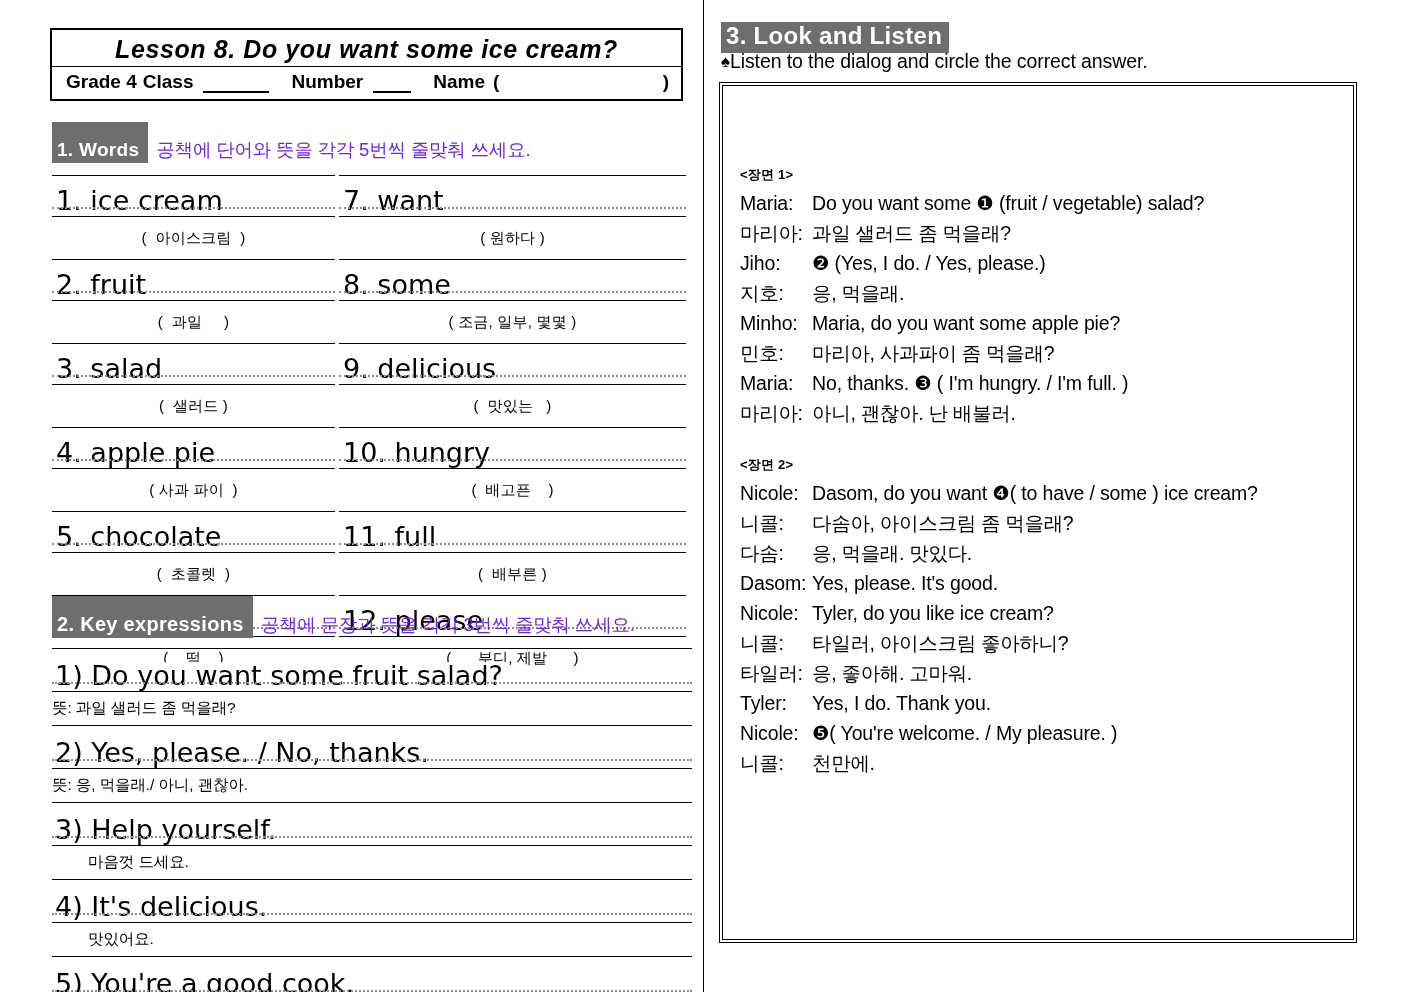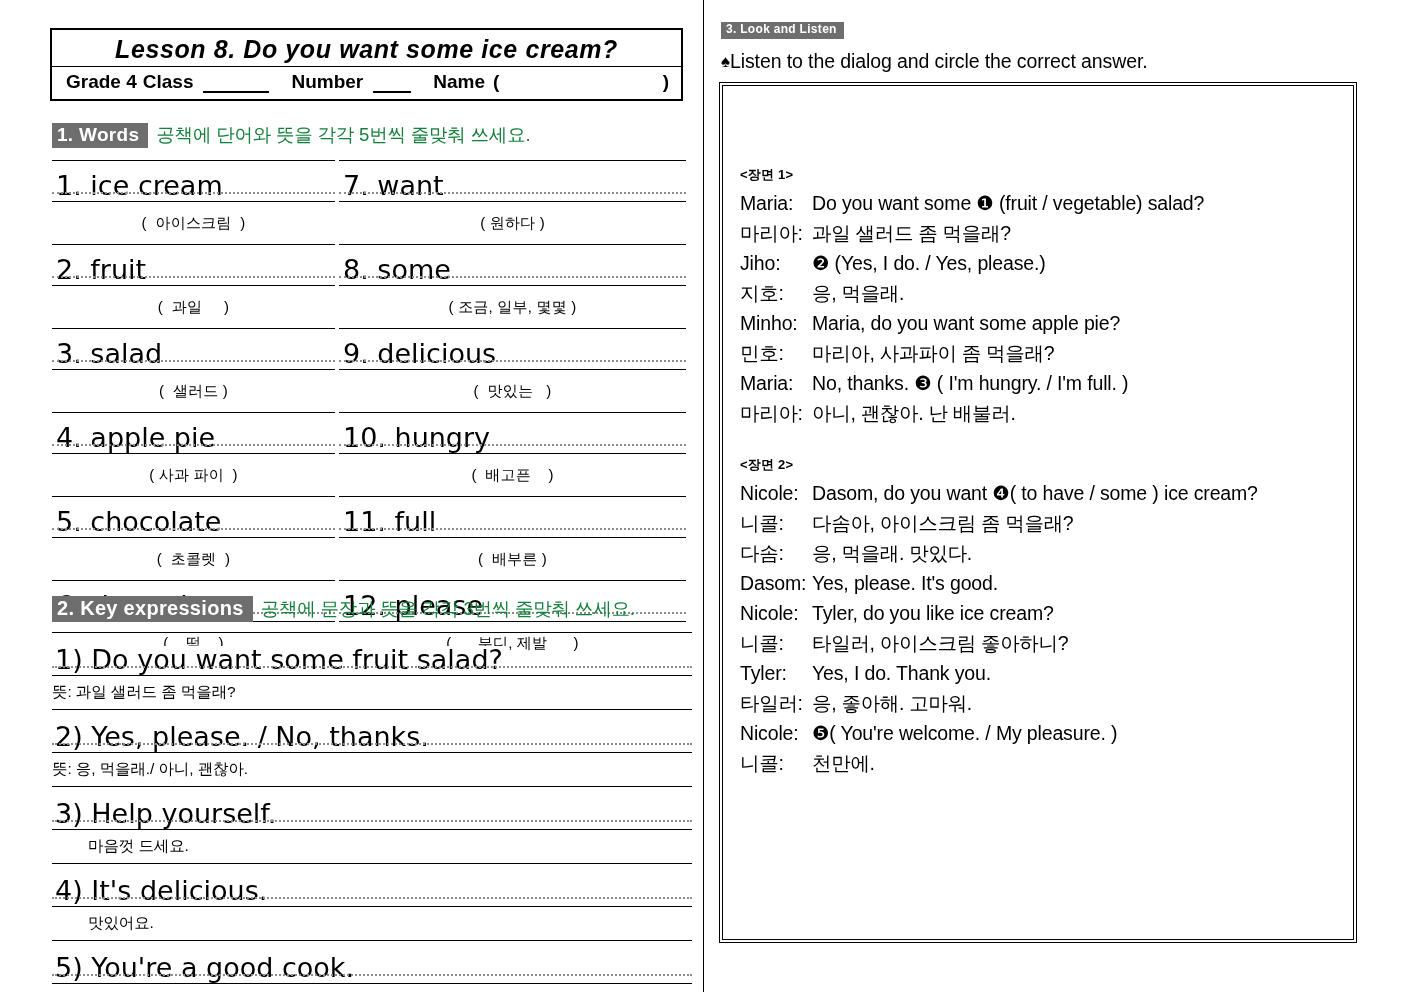--- a/index.html
+++ b/index.html
@@ -65,28 +65,28 @@
   .sec-row {
     display: flex;
     align-items: baseline;
     white-space: nowrap;
   }
   .sec-chip {
     background: #6e6e6e;
     color: #ffffff;
     font-weight: bold;
     font-size: 19px;
-    padding: 1px 9px 3px 5px;
+    padding: 17px 9px 3px 5px;
     letter-spacing: 0.3px;
     line-height: 1.12;
   }
   .sec-note {
     font-size: 18.5px;
     margin-left: 8px;
-    color: #15803d;
+    color: #6d28d9;
     letter-spacing: -0.2px;
   }
 
   
   .words {
     position: absolute; left: 52px; top: 122px; width: 634px;
   }
   .words-grid {
     margin-top: 12px;
     display: grid;
@@ -169,21 +169,21 @@
     font-size: 15.5px;
     white-space: pre;
     letter-spacing: -0.1px;
   }
   .kxmean.indented { padding-left: 36px; }
 
   
   .rsec {
     position: absolute; left: 9px; top: 22px;
   }
-  .rsec .sec-chip { font-size: 12px; padding: 1px 7px 3px 5px; }
+  .rsec .sec-chip { font-size: 24px; padding: 1px 7px 3px 5px; }
   .rinstr {
     position: absolute; left: 9px; top: 50px;
     font-size: 19.5px;
     white-space: nowrap;
     letter-spacing: -0.1px;
   }
   .spade { font-size: 17px; vertical-align: 1px; }
 
   .dialog-box {
     position: absolute;
@@ -379,22 +379,22 @@
             <div class="dline"><span class="who">Maria:</span><span>No, thanks. ❸ ( I'm hungry. / I'm full. )</span></div>
             <div class="dline kr"><span class="who">마리아:</span><span>아니, 괜찮아. 난 배불러.</span></div>
             <div class="scene-gap"></div>
             <div class="scene-head">&lt;장면 2&gt;</div>
             <div class="dline"><span class="who">Nicole:</span><span>Dasom, do you want ❹( to have / some ) ice cream?</span></div>
             <div class="dline kr"><span class="who">니콜:</span><span>다솜아, 아이스크림 좀 먹을래?</span></div>
             <div class="dline kr"><span class="who">다솜:</span><span>응, 먹을래. 맛있다.</span></div>
             <div class="dline"><span class="who">Dasom:</span><span>Yes, please. It's good.</span></div>
             <div class="dline"><span class="who">Nicole:</span><span>Tyler, do you like ice cream?</span></div>
             <div class="dline kr"><span class="who">니콜:</span><span>타일러, 아이스크림 좋아하니?</span></div>
+            <div class="dline kr"><span class="who">타일러:</span><span>응, 좋아해. 고마워.</span></div>
             <div class="dline"><span class="who">Tyler:</span><span>Yes, I do. Thank you.</span></div>
-            <div class="dline kr"><span class="who">타일러:</span><span>응, 좋아해. 고마워.</span></div>
             <div class="dline"><span class="who">Nicole:</span><span>❺( You're welcome. / My pleasure. )</span></div>
             <div class="dline kr"><span class="who">니콜:</span><span>천만에.</span></div>
           </div>
       </div>
     </div>
 
   </div>
 
 </div>
 

